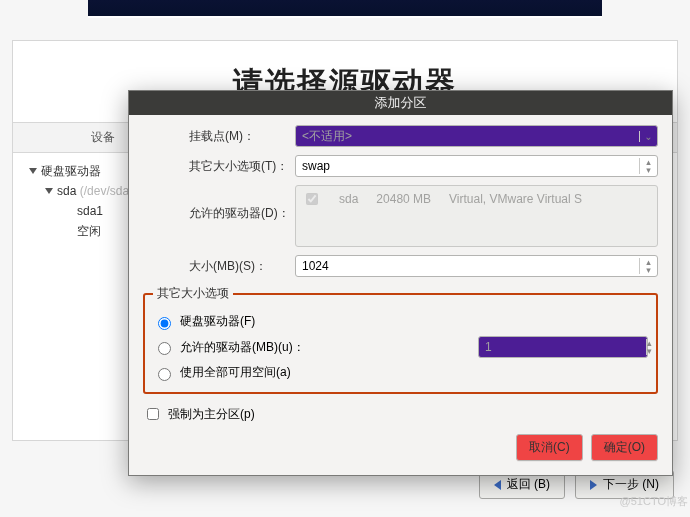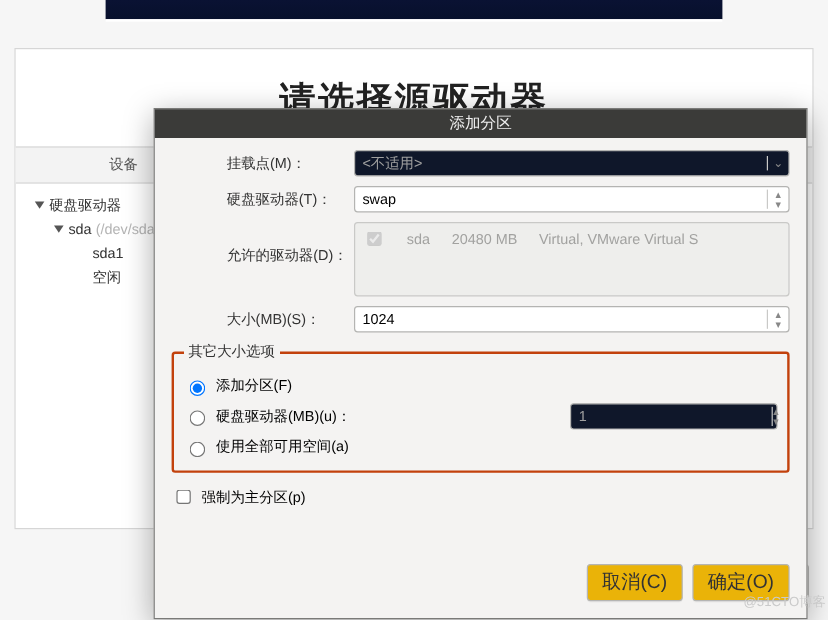--- a/index.html
+++ b/index.html
@@ -48,29 +48,28 @@
     color: #333;
     line-height: 20px;
   }
   .tree-row { display: flex; align-items: center; }
   .bullet { display: inline-block; width: 0; height: 0; border-style: solid; margin-right: 4px; }
   .bullet.down { border-width: 6px 4px 0 4px; border-color: #555 transparent transparent transparent; }
   .indent1 { padding-left: 16px; }
   .indent2 { padding-left: 48px; }
   .dim { color: #b4b4b4; }
   .btn {
-    background: #eab308;
+    background: #ef4444;
     border: 1px solid #b5b5b3;
     border-radius: 3px;
     padding: 4px 12px;
-    font-size: 16px;
+    font-size: 12px;
     cursor: pointer;
     color: #333;
     box-shadow: 0 1px 0 rgba(0,0,0,0.04);
-    margin-top: 36px;
   }
   .nav-buttons {
     position: absolute;
     right: 16px; bottom: 18px;
     display: flex; gap: 10px;
   }
   .nav-btn {
     background: #f3f3f1;
     border: 1px solid #a9a9a7;
     border-radius: 3px;
@@ -118,21 +117,21 @@
   }
   .combo {
     flex: 1;
     display: flex;
     border: 1px solid #b4b4b2;
     border-radius: 3px;
     background: #fff;
     height: 22px;
     align-items: center;
   }
-  .combo.disabled { background: #0f172a; justify-content: space-between; }
+  .combo.disabled { background: #4c1d95; justify-content: space-between; }
   .combo input {
     flex: 1; border: none; background: transparent;
     padding: 0 6px; font-size: 12px; outline: none;
   }
   .combo input:disabled { color: #a0a0a0; }
   .combo .chev { width: 18px; text-align: center; border-left: 1px solid #c9c9c7; color: #888; font-size: 10px; }
   .spinner .chev { font-size: 9px; line-height: 8px; padding: 0; display:flex; flex-direction:column; align-items:center; justify-content:center; }
   .drives-box {
     flex: 1;
     border: 1px solid #c9c9c7;
@@ -221,21 +220,21 @@
 
     <div class="form-row">
       <label>挂载点(M)：</label>
       <div class="combo disabled">
         <input disabled="" value="&lt;不适用&gt;" style="">
         <div class="chev">⌄</div>
       </div>
     </div>
 
     <div class="form-row">
-      <label>硬盘驱动器(T)：</label>
+      <label>其它大小选项(T)：</label>
       <div class="combo spinner">
         <input value="swap" style="">
         <div class="chev">▴<br>▾</div>
       </div>
     </div>
 
     <div class="form-row" style="align-items:flex-start;">
       <label style="margin-top:20px;">允许的驱动器(D)：</label>
       <div class="drives-box">
         <div class="row">
@@ -252,25 +251,25 @@
       <div class="combo spinner">
         <input value="1024" style="">
         <div class="chev">▴<br>▾</div>
       </div>
     </div>
 
     <fieldset>
       <legend>其它大小选项</legend>
       <div class="radio-row">
         <input type="radio" name="szopt" checked="" style="">
-        <span>添加分区(F)</span>
+        <span>硬盘驱动器(F)</span>
       </div>
       <div class="radio-row">
         <input type="radio" name="szopt" style="">
-        <span>硬盘驱动器(MB)(u)：</span>
+        <span>允许的驱动器(MB)(u)：</span>
         <div style="flex:1"></div>
         <div class="combo spinner disabled num-field">
           <input disabled="" value="1" style="">
           <div class="chev">▴<br>▾</div>
         </div>
       </div>
       <div class="radio-row">
         <input type="radio" name="szopt" style="">
         <span>使用全部可用空间(a)</span>
       </div>

